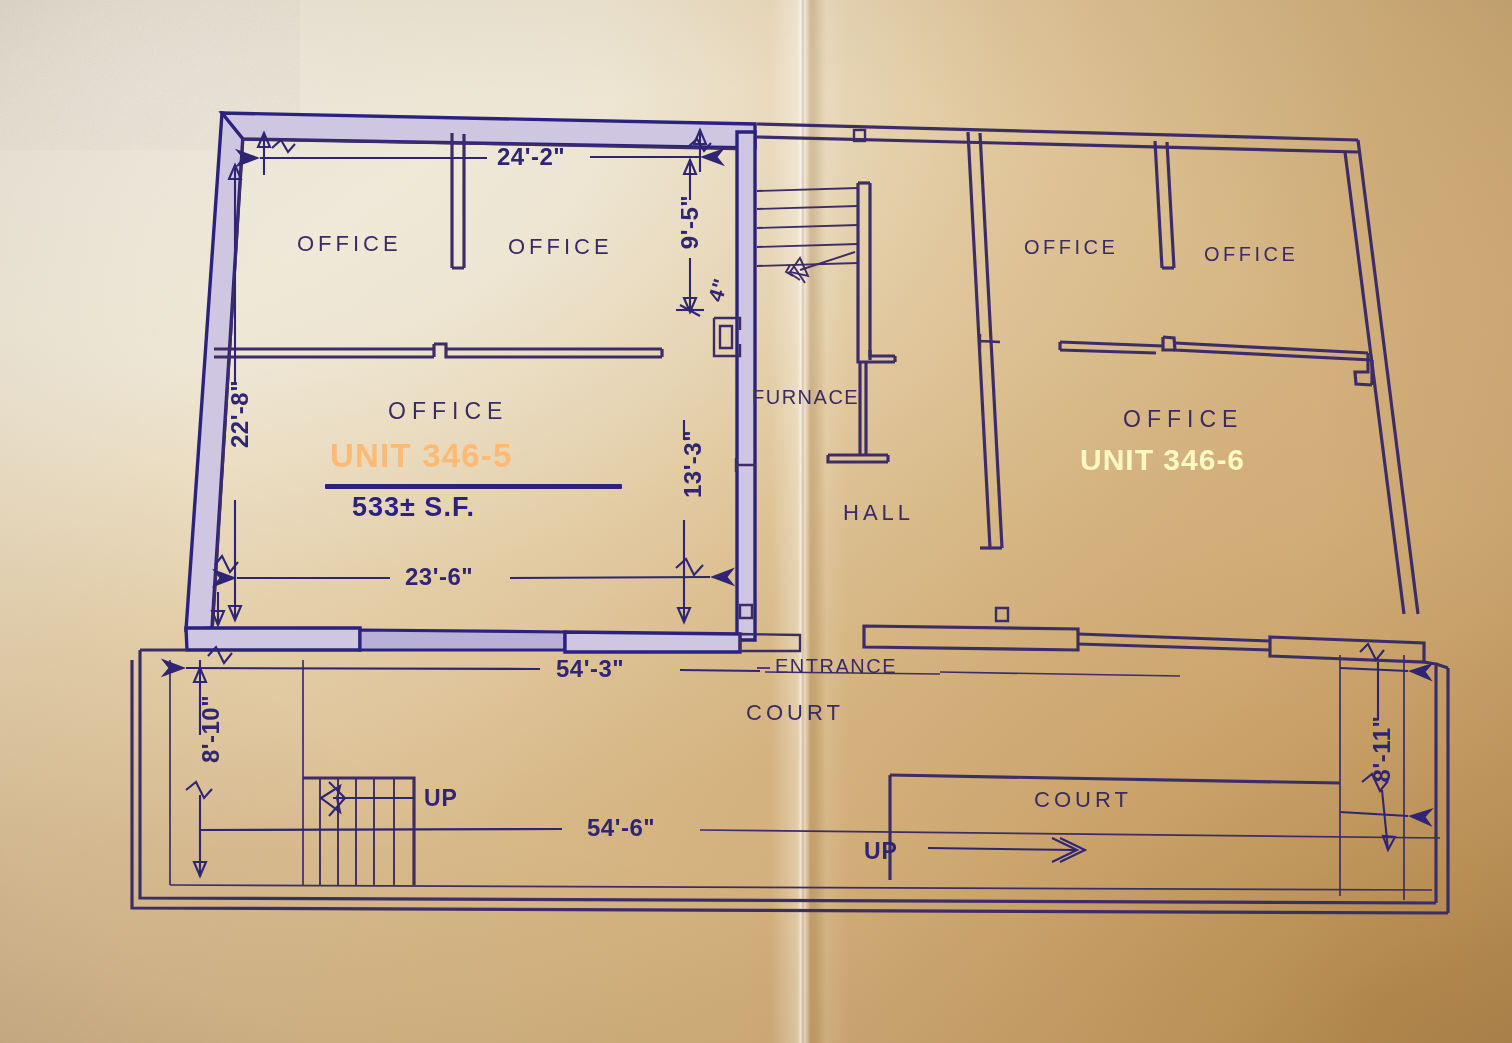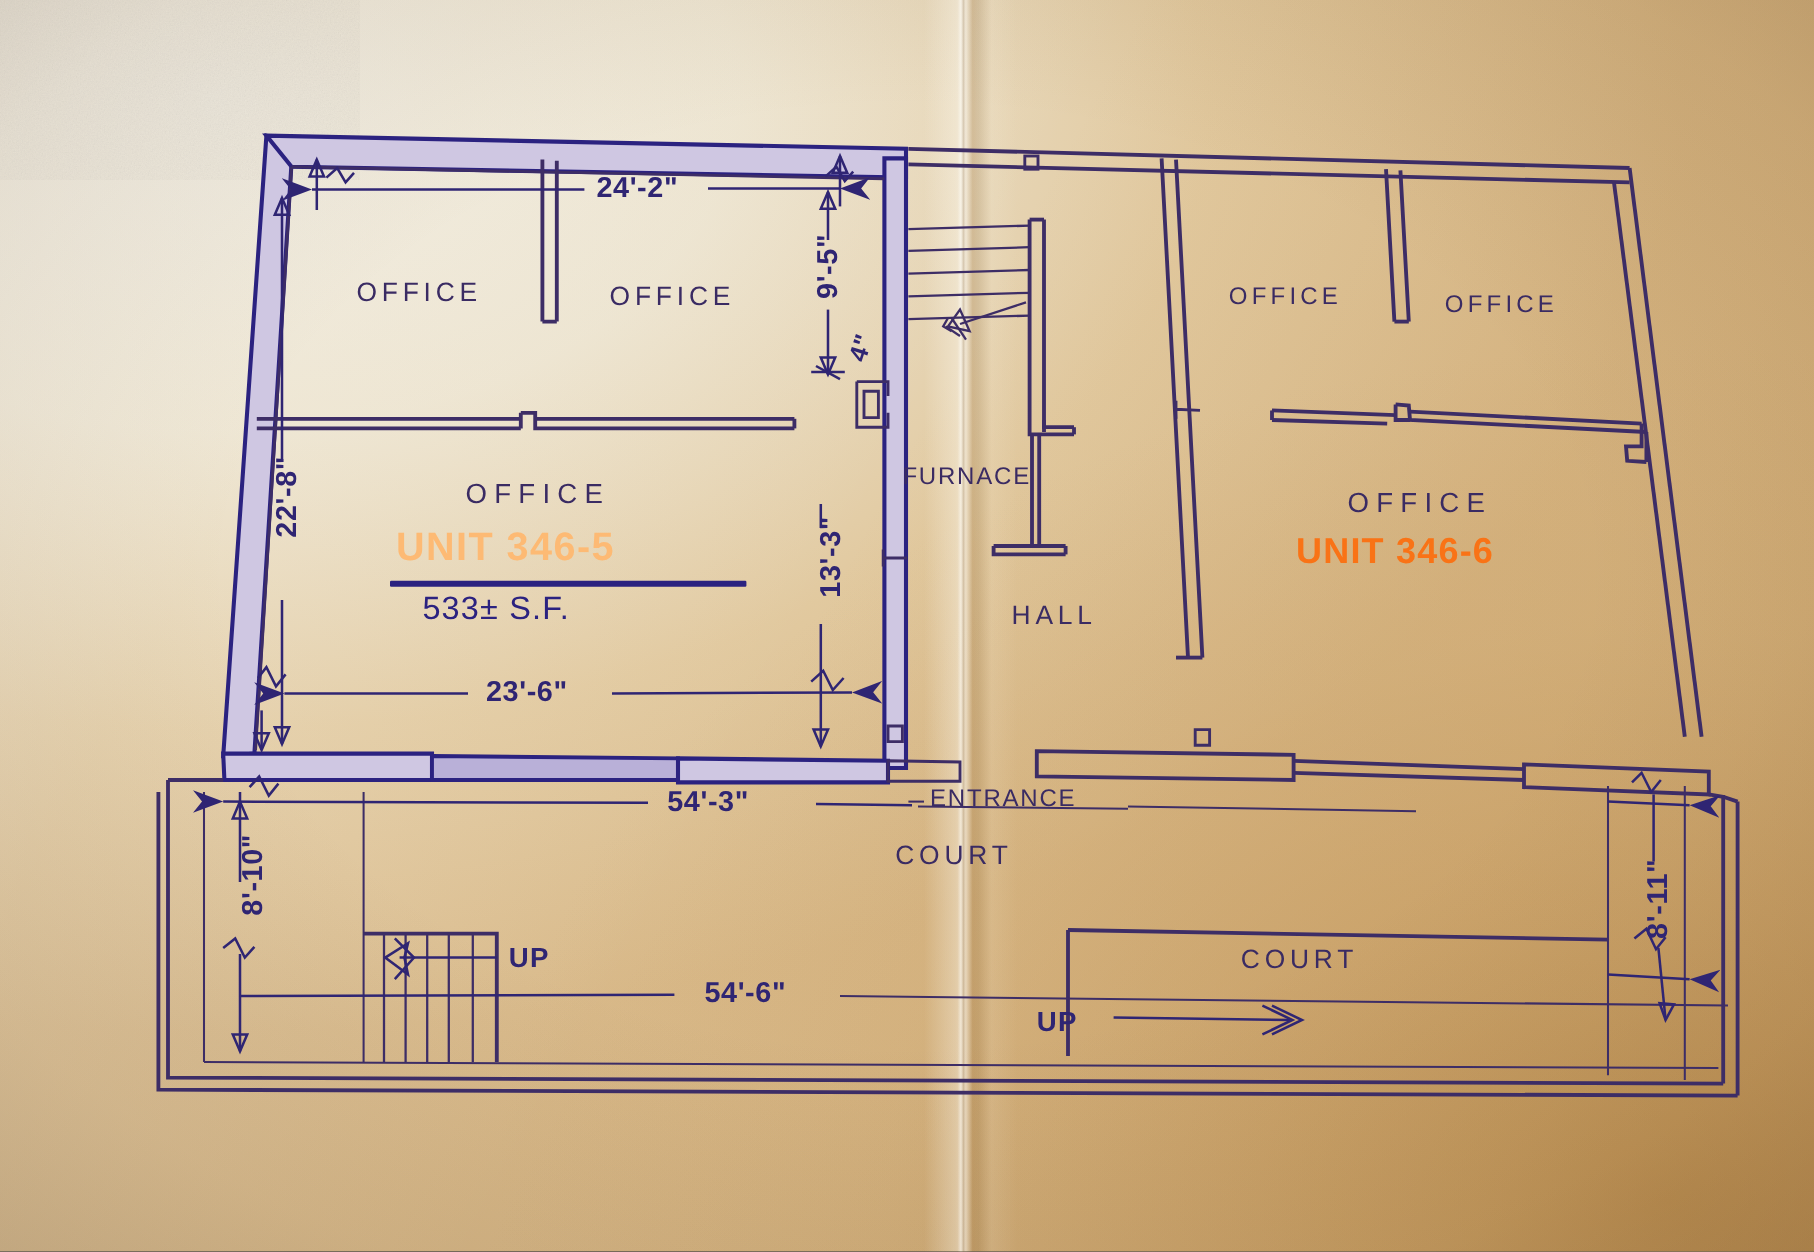--- a/index.html
+++ b/index.html
@@ -119,25 +119,25 @@
   .unit-id {
     font-size: 33px;
     font-weight: 700;
     letter-spacing: 1.2px;
     color: #fdba74;
   }
   .unit-id-plain {
     font-size: 30px;
     font-weight: 700;
     letter-spacing: 1px;
-    color: #f97316;
+    color: #fef9c3;
   }
   .sf {
     font-size: 27px;
-    font-weight: 400;
+    font-weight: 700;
     letter-spacing: 1px;
     color: #2b2280;
   }
   .dim {
     font-size: 24px;
     font-weight: 600;
     color: #2f2573;
     letter-spacing: 0.5px;
   }
   .dim-sm { font-size: 21px; }

